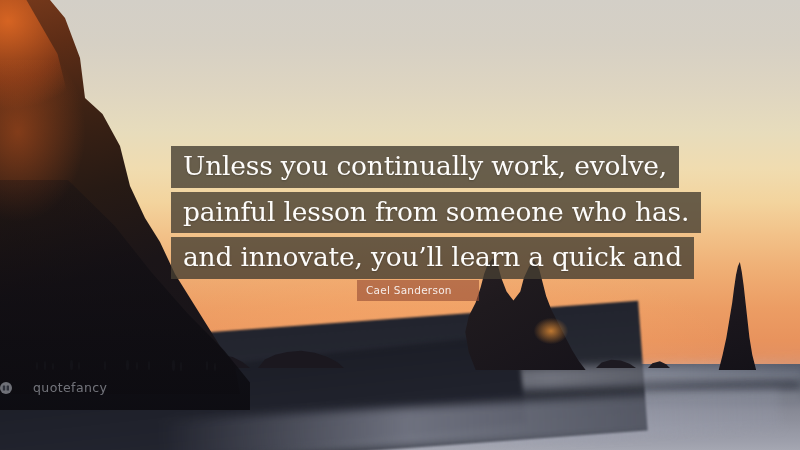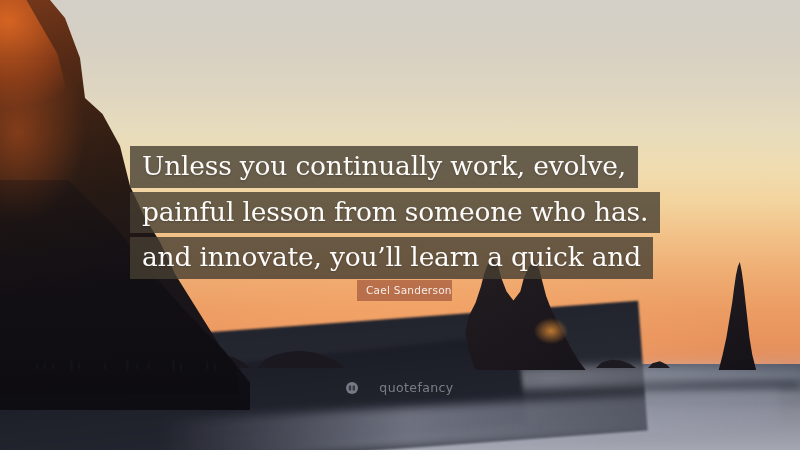--- a/index.html
+++ b/index.html
@@ -161,37 +161,38 @@
   .quote-line {
     background:rgba(70,62,50,.80);
     color:#fdfcfa;
     font-family:"DejaVu Serif", serif;
     font-size:26.5px;
     line-height:1;
     letter-spacing:-.2px;
     padding:7px 12px 8px 12px;
     white-space:nowrap;
     text-shadow:0 1px 2px rgba(0,0,0,.22);
+    margin-left:41px;
   }
   .attr-wrap { position:absolute; left:357px; top:280px; }
   .attribution {
     background:rgba(150,78,54,.62);
     color:#f6ece8;
     font-family:"DejaVu Sans", sans-serif;
     font-size:10.5px;
     letter-spacing:.25px;
-    padding:4px 0 5px 9px;
+    padding:4px 27px 5px 9px;
     white-space:nowrap;
     text-align:center;
   }
 
   
   .watermark {
     position:absolute; left:0; top:382px; width:800px;
-    display:flex; align-items:center; justify-content:center; gap:21px;
+    display:flex; align-items:center; justify-content:flex-start; gap:21px;
     opacity:.50;
   }
   .wm-badge {
     width:12px; height:12px; border-radius:50%;
     background:#cfd3dc;
     display:flex; align-items:center; justify-content:center;
     flex:0 0 auto;
   }
   .wm-badge svg { display:block; }
   .wm-text {

